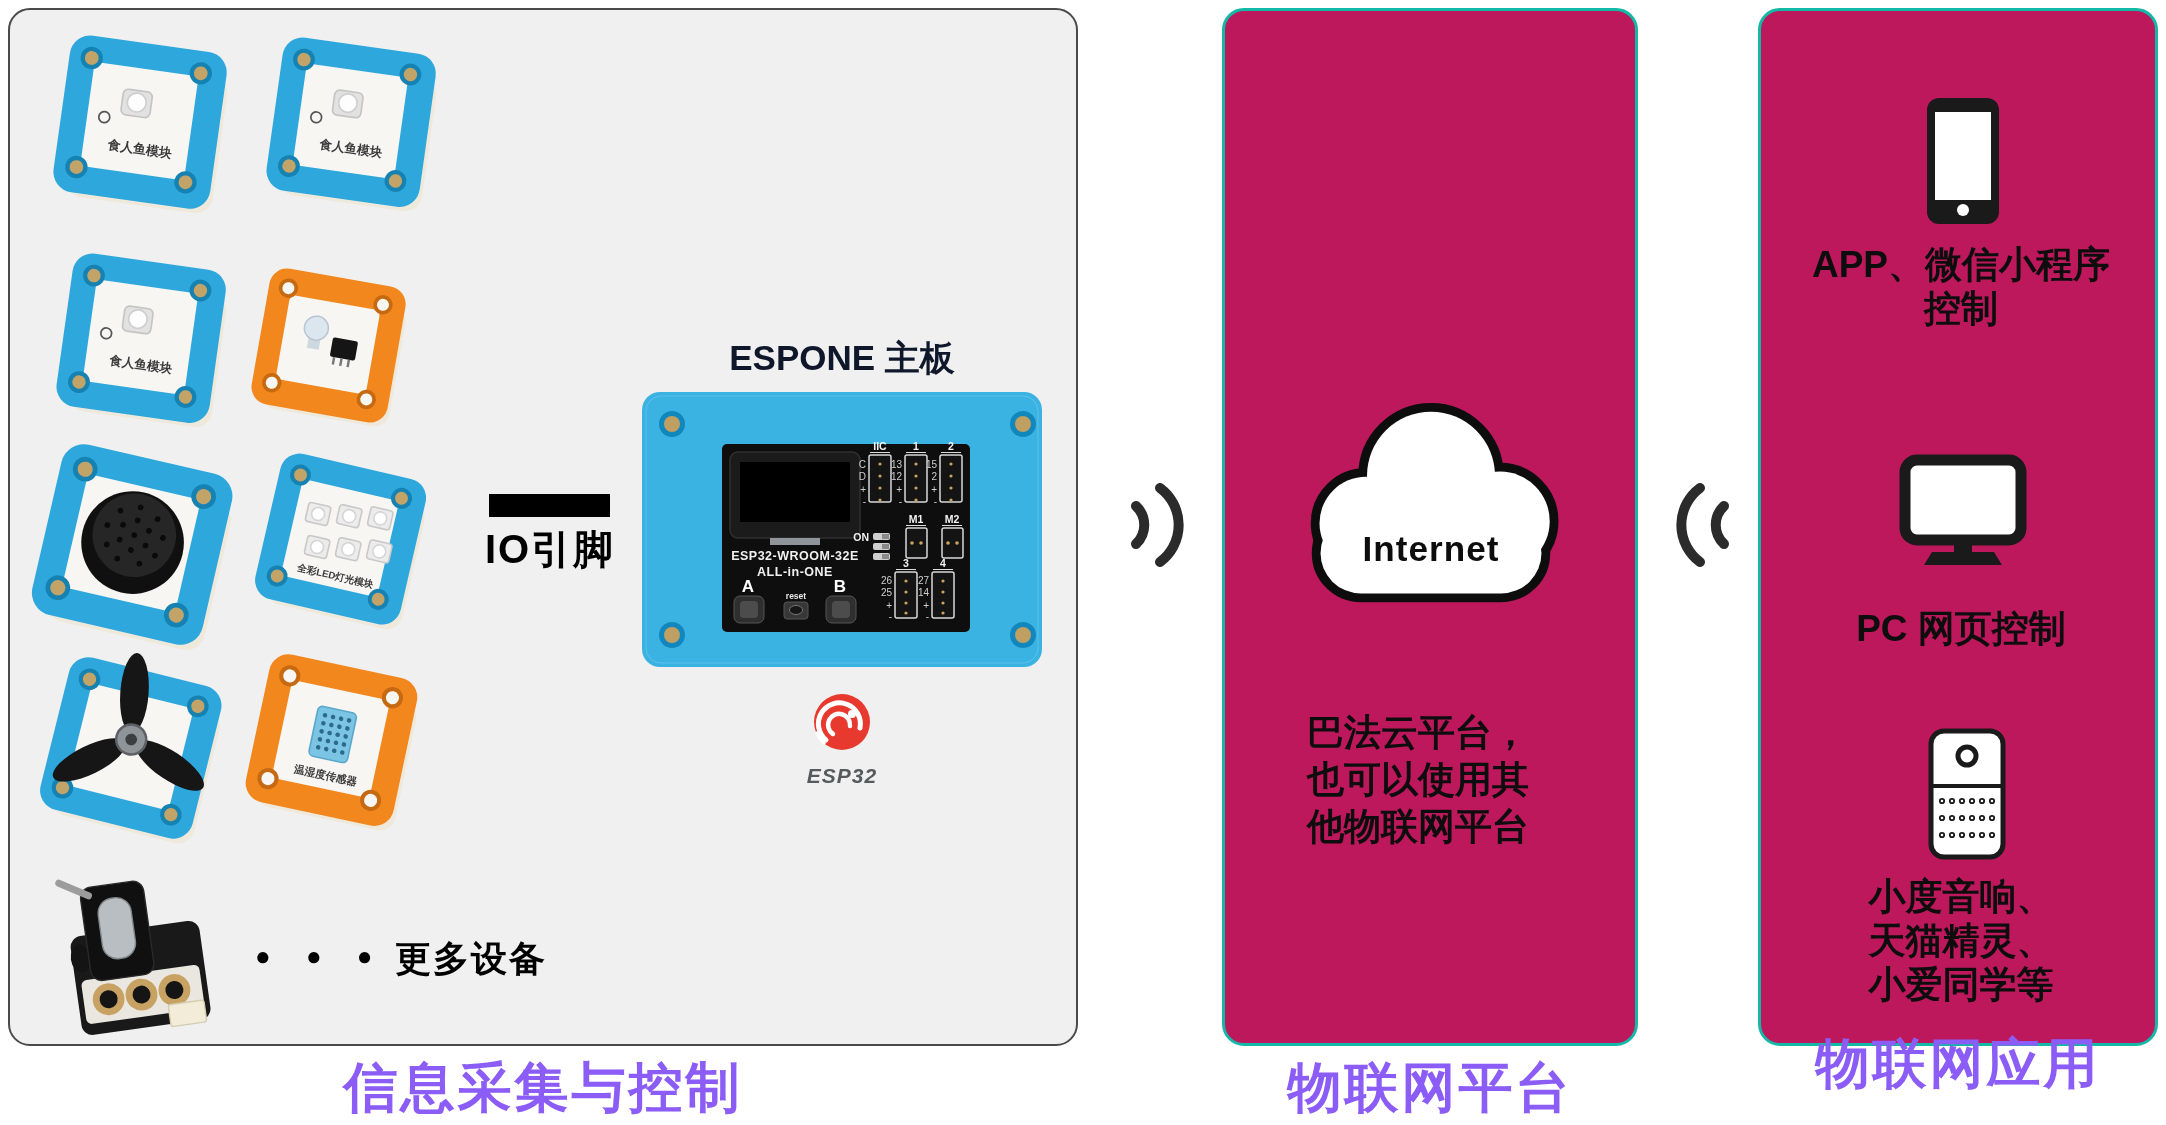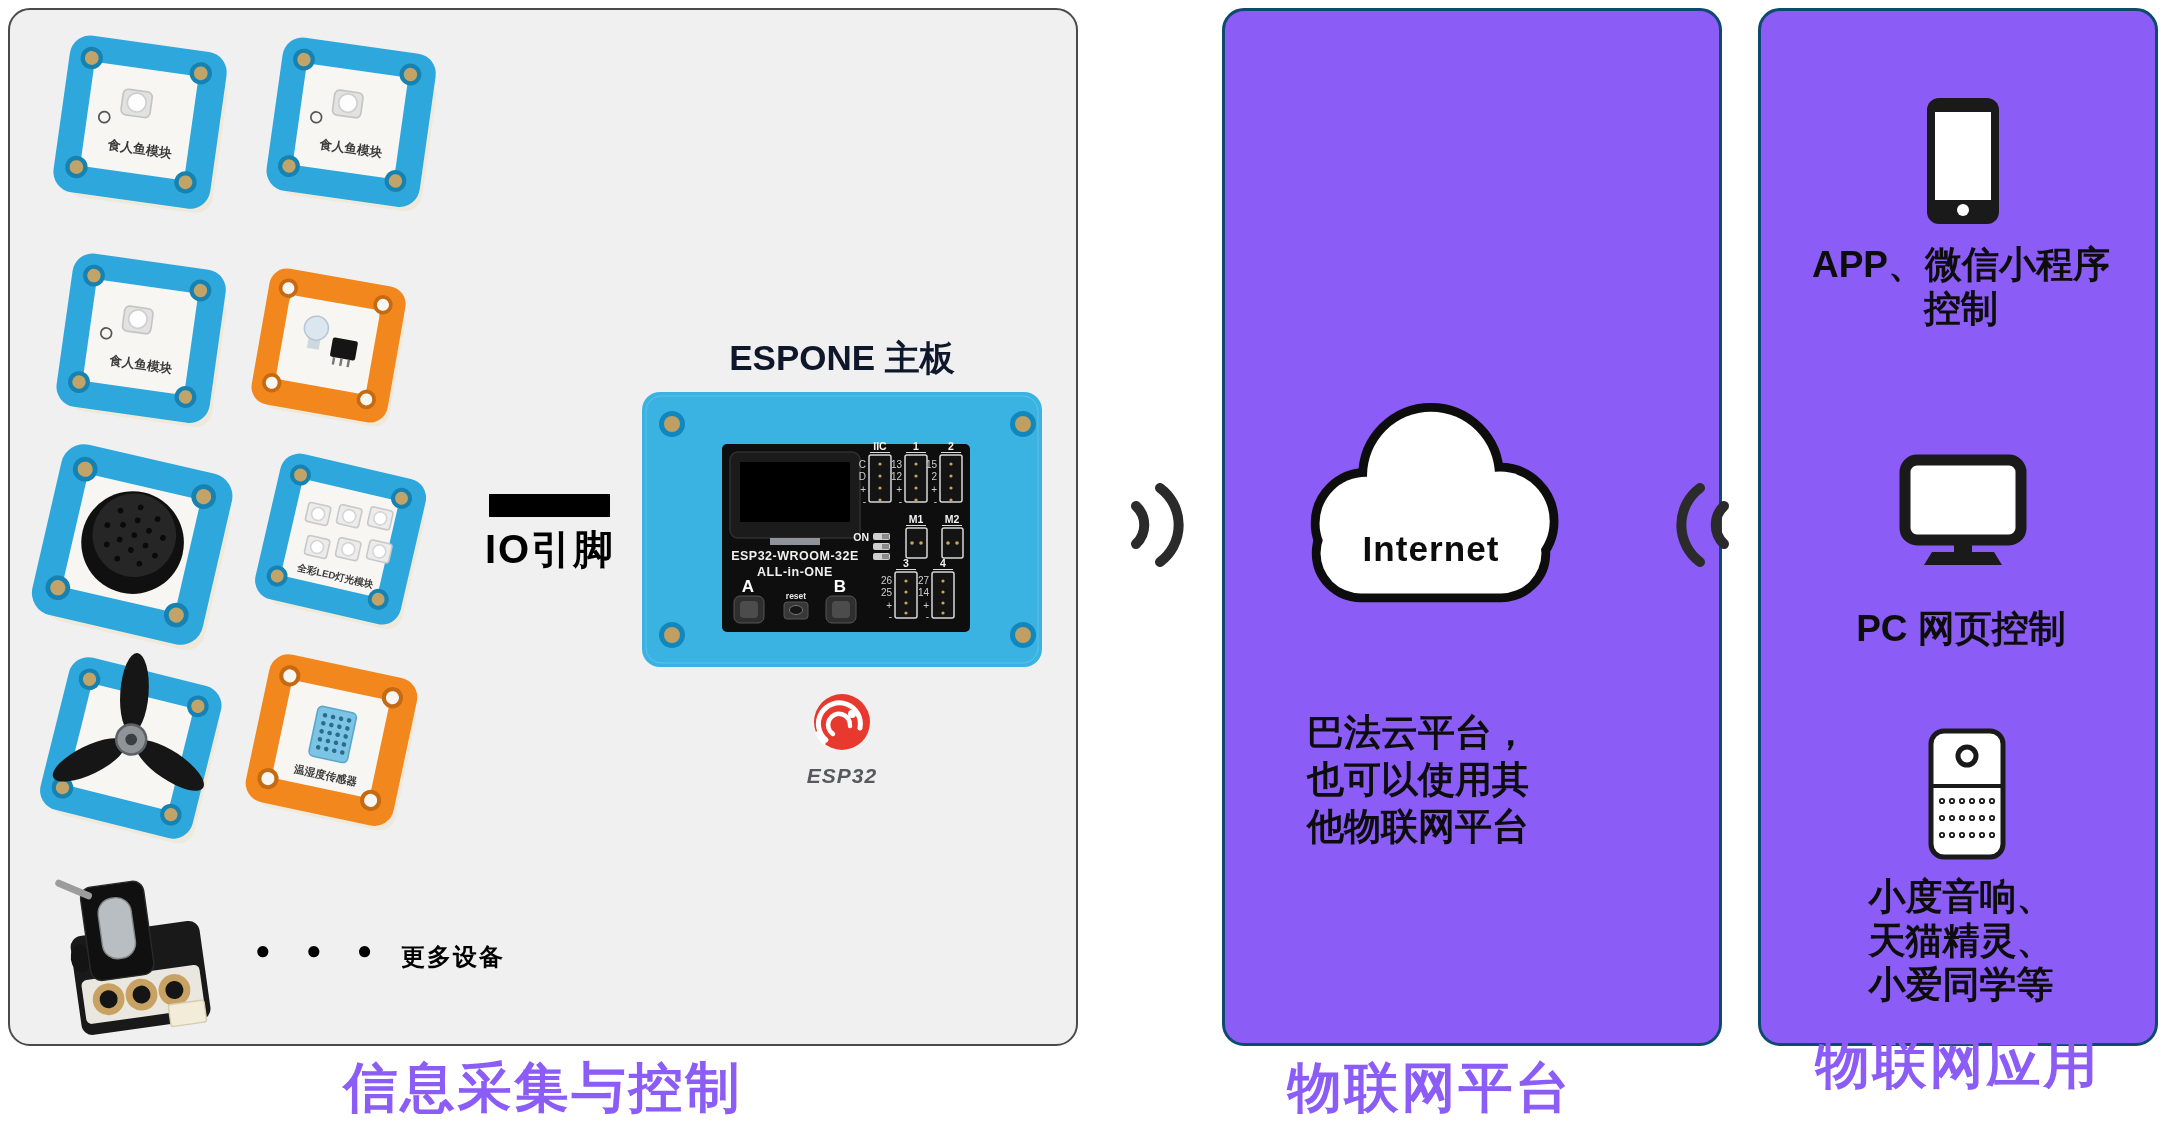--- a/index.html
+++ b/index.html
@@ -1,32 +1,32 @@
 <!DOCTYPE html>
 <html style="--module-blue: #2ea7dd; --module-orange: #f2871e; --board-blue: #3ab3e3; --esp32-red: #e8392f; --panel-gray: #f0f0f0; --ink: #111111;"><head>
 <meta charset="utf-8">
 <style>
   html,body{margin:0;padding:0;background:#fff;}
   .page{position:relative;width:2166px;height:1125px;background:#ffffff;
         font-family:"Liberation Sans",sans-serif;overflow:hidden;}
   .abs{position:absolute;}
   .panel{position:absolute;border-radius:22px;box-sizing:border-box;}
   .panel-gray{background:var(--panel-gray,#f0f0f0);border:2px solid #4a4a4a;}
-  .panel-white{background:#8b5cf6;border:3px solid #0c4a6e;}
+  .panel-white{background:#be185d;border:3px solid #14b8a6;}
   .big-title{position:absolute;font-size:54px;font-weight:bold;color:#8b5cf6;
              text-align:center;letter-spacing:3px;}
   .caption{position:absolute;font-weight:bold;color:#0d0d0d;text-align:center;
            font-size:37px;line-height:44px;}
   .mod{position:absolute;transform-origin:50% 50%;}
   .board-caption{position:absolute;font-size:35px;font-weight:bold;color:#0f172a;text-align:center;}
   .io-bar{position:absolute;background:#000;}
   .io-label{position:absolute;font-size:40px;font-weight:bold;color:#000;text-align:center;letter-spacing:2px;}
   .more-devices{position:absolute;font-weight:bold;color:#000;white-space:nowrap;}
   .more-devices .dots{font-size:26px;letter-spacing:14px;vertical-align:6px;}
-  .more-devices .lbl{font-size:24px;margin-left:10px;letter-spacing:2px;}
+  .more-devices .lbl{font-size:36px;margin-left:4px;letter-spacing:2px;}
   .desc{position:absolute;font-size:37px;line-height:47px;font-weight:bold;color:#0d0d0d;text-align:left;}
   
   text{font-family:"Liberation Sans",sans-serif;}
   .pcb-big{fill:#f0f0f0;font-weight:bold;font-size:12.5px;letter-spacing:.5px;text-anchor:middle;}
   .pcb-btn{fill:#ffffff;font-weight:bold;font-size:17px;text-anchor:middle;}
   .pcb-sm{fill:#e8e8e8;font-weight:bold;font-size:8.5px;text-anchor:middle;}
   .clabel{fill:#f2f2f2;font-weight:bold;font-size:10.5px;text-anchor:middle;}
   .pin{fill:#cfcfcf;font-size:10px;text-anchor:end;}
   .mod-label{fill:#3a3a3a;font-weight:bold;text-anchor:middle;}
   .cloud-word{fill:#0d0d0d;font-weight:bold;font-size:34px;text-anchor:middle;letter-spacing:1px;}
@@ -448,21 +448,21 @@
     </div>
   </section>
 
   <div class="big-title" style="left:8px;top:1052px;width:1070px;">信息采集与控制</div>
 
   <svg class="abs" style="left:1118px;top:468px;" width="78" height="115" viewBox="0 0 78 115">
     <path d="M 18 38 A 26 26 0 0 1 18 76" stroke="#2b2b2b" stroke-width="10" fill="none" stroke-linecap="round"></path>
     <path d="M 42 20 A 46 46 0 0 1 42 94" stroke="#2b2b2b" stroke-width="10" fill="none" stroke-linecap="round"></path>
   </svg>
 
-  <section class="panel panel-white" style="left:1222px;top:8px;width:500px;height:1038px;">
+  <section class="panel panel-white" style="left:1222px;top:8px;width:416px;height:1038px;">
     <svg class="abs" style="left:46px;top:348px;" width="320" height="250" viewBox="0 0 310 240">
       <g stroke="#0d0d0d" stroke-width="17" fill="#fff">
         <circle cx="155" cy="112" r="62"></circle>
         <circle cx="92" cy="158" r="45"></circle>
         <circle cx="222" cy="156" r="48"></circle>
         <rect x="48" y="148" width="214" height="78" rx="39"></rect>
       </g>
       <g fill="#fff">
         <circle cx="155" cy="112" r="62"></circle>
         <circle cx="92" cy="158" r="45"></circle>

